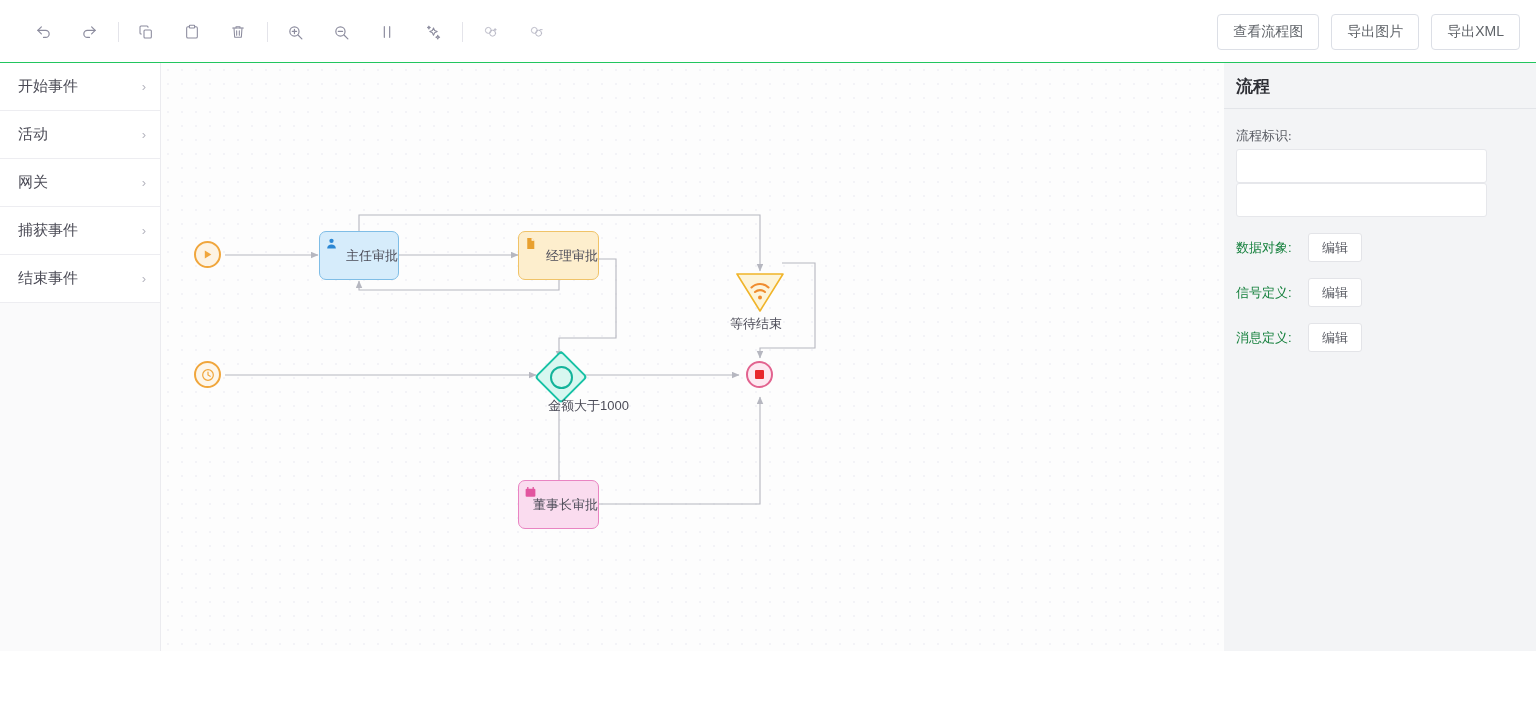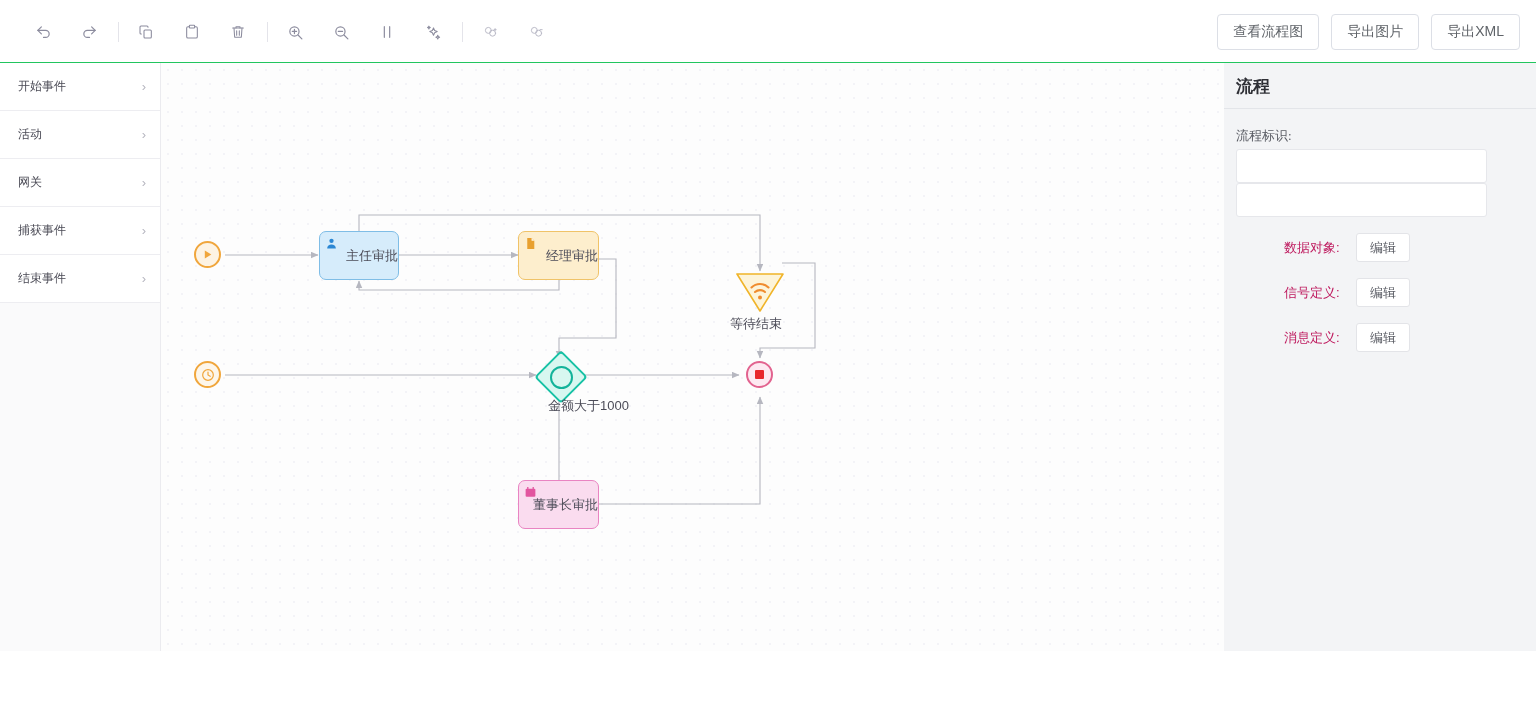--- a/index.html
+++ b/index.html
@@ -72,21 +72,21 @@
     position: relative;
     height: 48px;
     display: flex; align-items: center;
     padding: 0 14px 0 18px;
     border-bottom: 1px solid #ededf1;
     background: #ffffff;
     cursor: pointer;
     box-sizing: border-box;
   }
   .side-label {
-    font-size: 12px;
+    font-size: 15px;
     color: #4a4a55;
     flex: 1;
   }
   .side-chevron {
     color: #b6b6c0;
     font-size: 13px;
     line-height: 1;
   }
   .side-rest {
     background: #fafafb;
@@ -197,23 +197,22 @@
     color: #333;
     font-family: "Liberation Sans", sans-serif;
     outline: none;
   }
   .rp-row {
     display: flex; align-items: center;
     margin-top: 16px;
   }
   .rp-row-label {
     font-size: 13px;
-    color: #be185d;
+    color: #15803d;
     width: 72px;
-    margin-left: 48px;
   }
   .rp-edit-btn {
     height: 27px;
     padding: 0 13px;
     display: flex; align-items: center; justify-content: center;
     background: #ffffff;
     border: 1px solid #e3e4e8;
     border-radius: 3px;
     font-size: 13px;
     color: #5a5c64;

